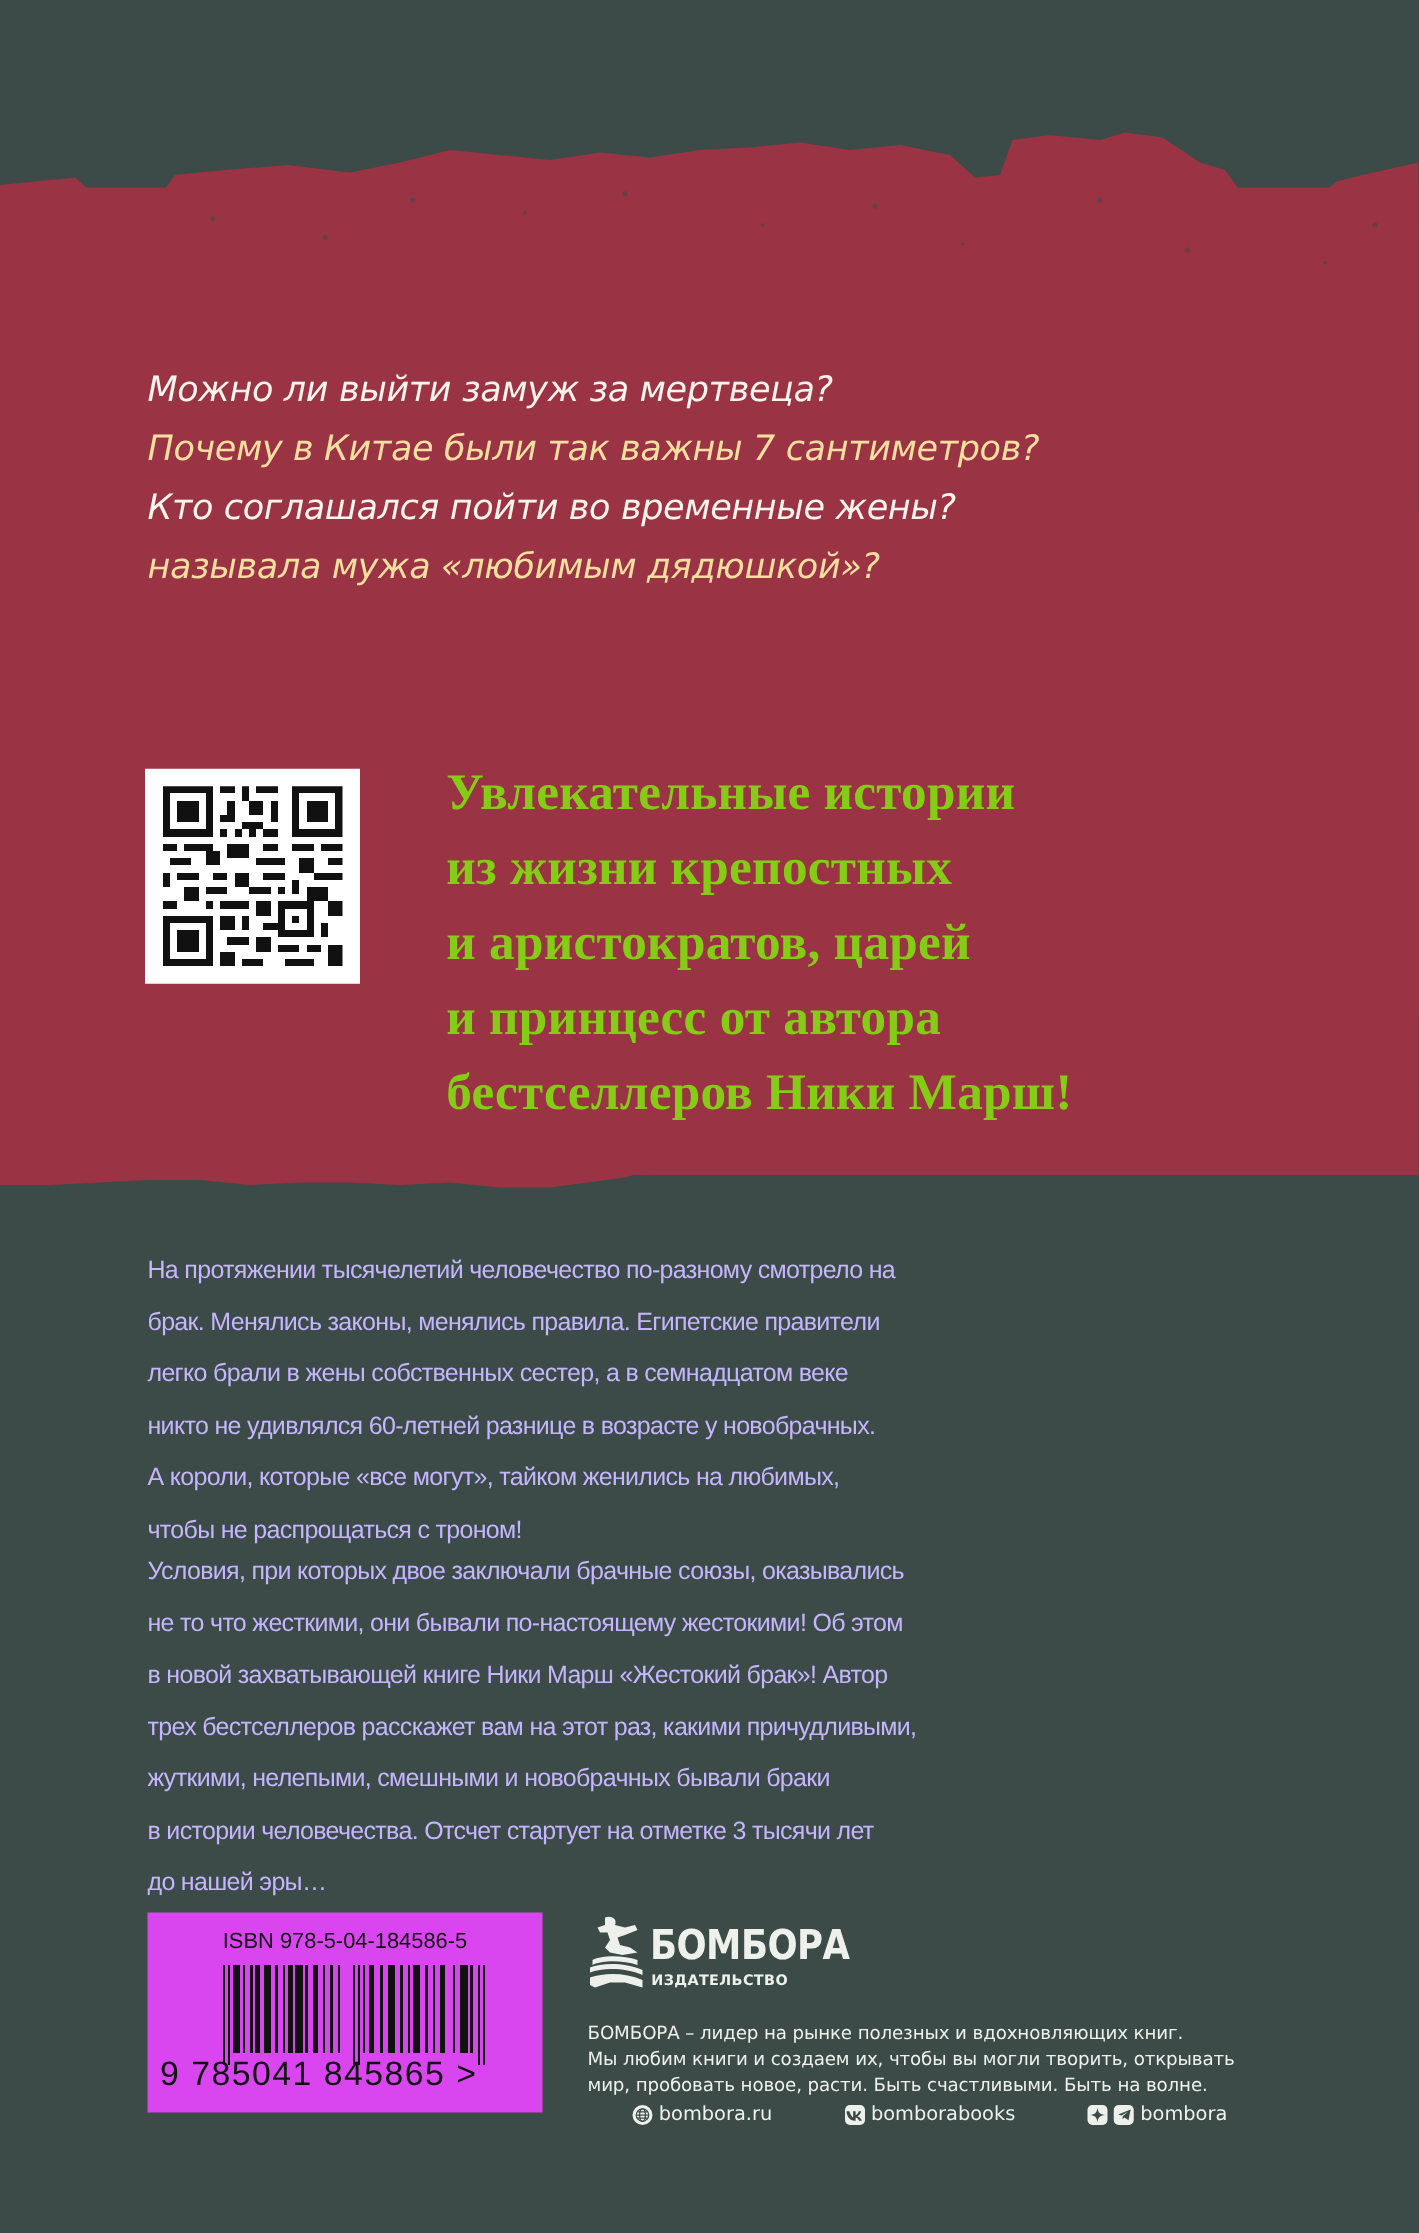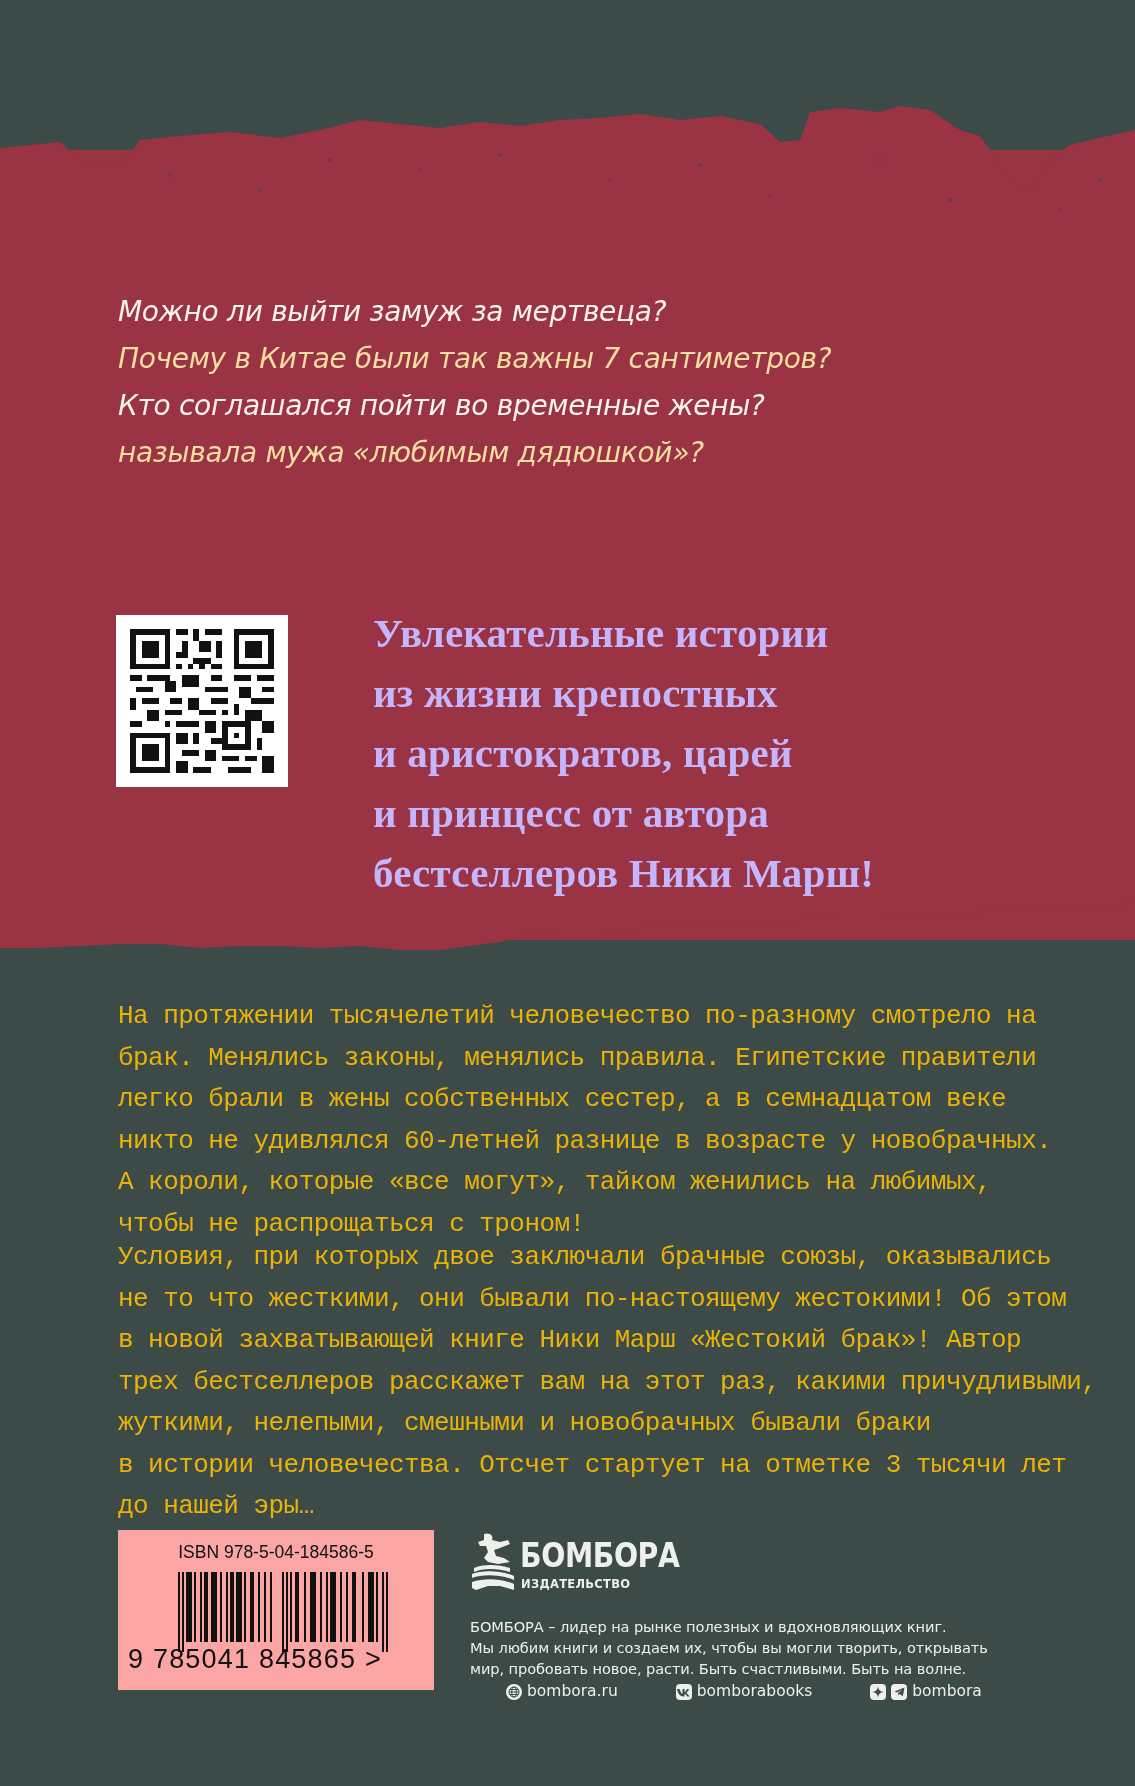--- a/index.html
+++ b/index.html
@@ -34,37 +34,37 @@
 
   .qr-box {
     position: absolute; left: 116px; top: 615px; width: 172px; height: 172px;
     background: #fff;
   }
   .qr-box svg { position: absolute; left: 14px; top: 14px; }
 
   .headline {
     position: absolute; left: 357px; top: 603px; width: 720px;
     font-family: "Liberation Serif", serif; font-weight: bold;
-    color: #c4b5fd; font-size: 41px; line-height: 60px; letter-spacing: 0.2px; margin-left: 16px;
+    color: #84cc16; font-size: 41px; line-height: 60px; letter-spacing: 0.2px;
   }
   .headline span { display: block; white-space: nowrap; }
 
   .para {
     position: absolute; left: 118px; width: 920px;
-    font-family: Liberation Mono, monospace;
-    color: #eab308; font-size: 26px; line-height: 41.5px;
+    font-family: Liberation Sans, sans-serif;
+    color: #c4b5fd; font-size: 20px; line-height: 41.5px;
     letter-spacing: -0.55px;
   }
   .para span { display: block; white-space: nowrap; }
   .para1 { top: 996px; }
   .para2 { top: 1237px; }
 
   .isbn-box {
     position: absolute; left: 118px; top: 1530px; width: 316px; height: 160px;
-    background: #fca5a5;
+    background: #d946ef;
     font-family: "Liberation Sans", sans-serif; color: #111;
   }
   .isbn-text { position: absolute; left: 0; width: 100%; top: 12px; text-align: center; font-size: 17.5px; }
   .barcode { position: absolute; left: 60px; top: 42px; }
   .ean-digits { position: absolute; left: 10px; top: 114px; font-size: 27px; letter-spacing: 1.2px; white-space: pre; }
 
   .publisher { position: absolute; left: 470px; top: 1532px; width: 620px; color: #eef0ec; }
   .logo { position: absolute; left: 0; top: 0; width: 220px; height: 70px; }
   .logo-name { position: absolute; left: 50px; top: 4px; font-family: "DejaVu Sans", sans-serif; font-weight: bold; font-size: 33px; letter-spacing: -0.5px; transform: scaleX(0.86); transform-origin: left; }
   .logo-sub { position: absolute; left: 51px; top: 45px; font-family: "DejaVu Sans", sans-serif; font-weight: bold; font-size: 11.5px; letter-spacing: 0.3px; }

